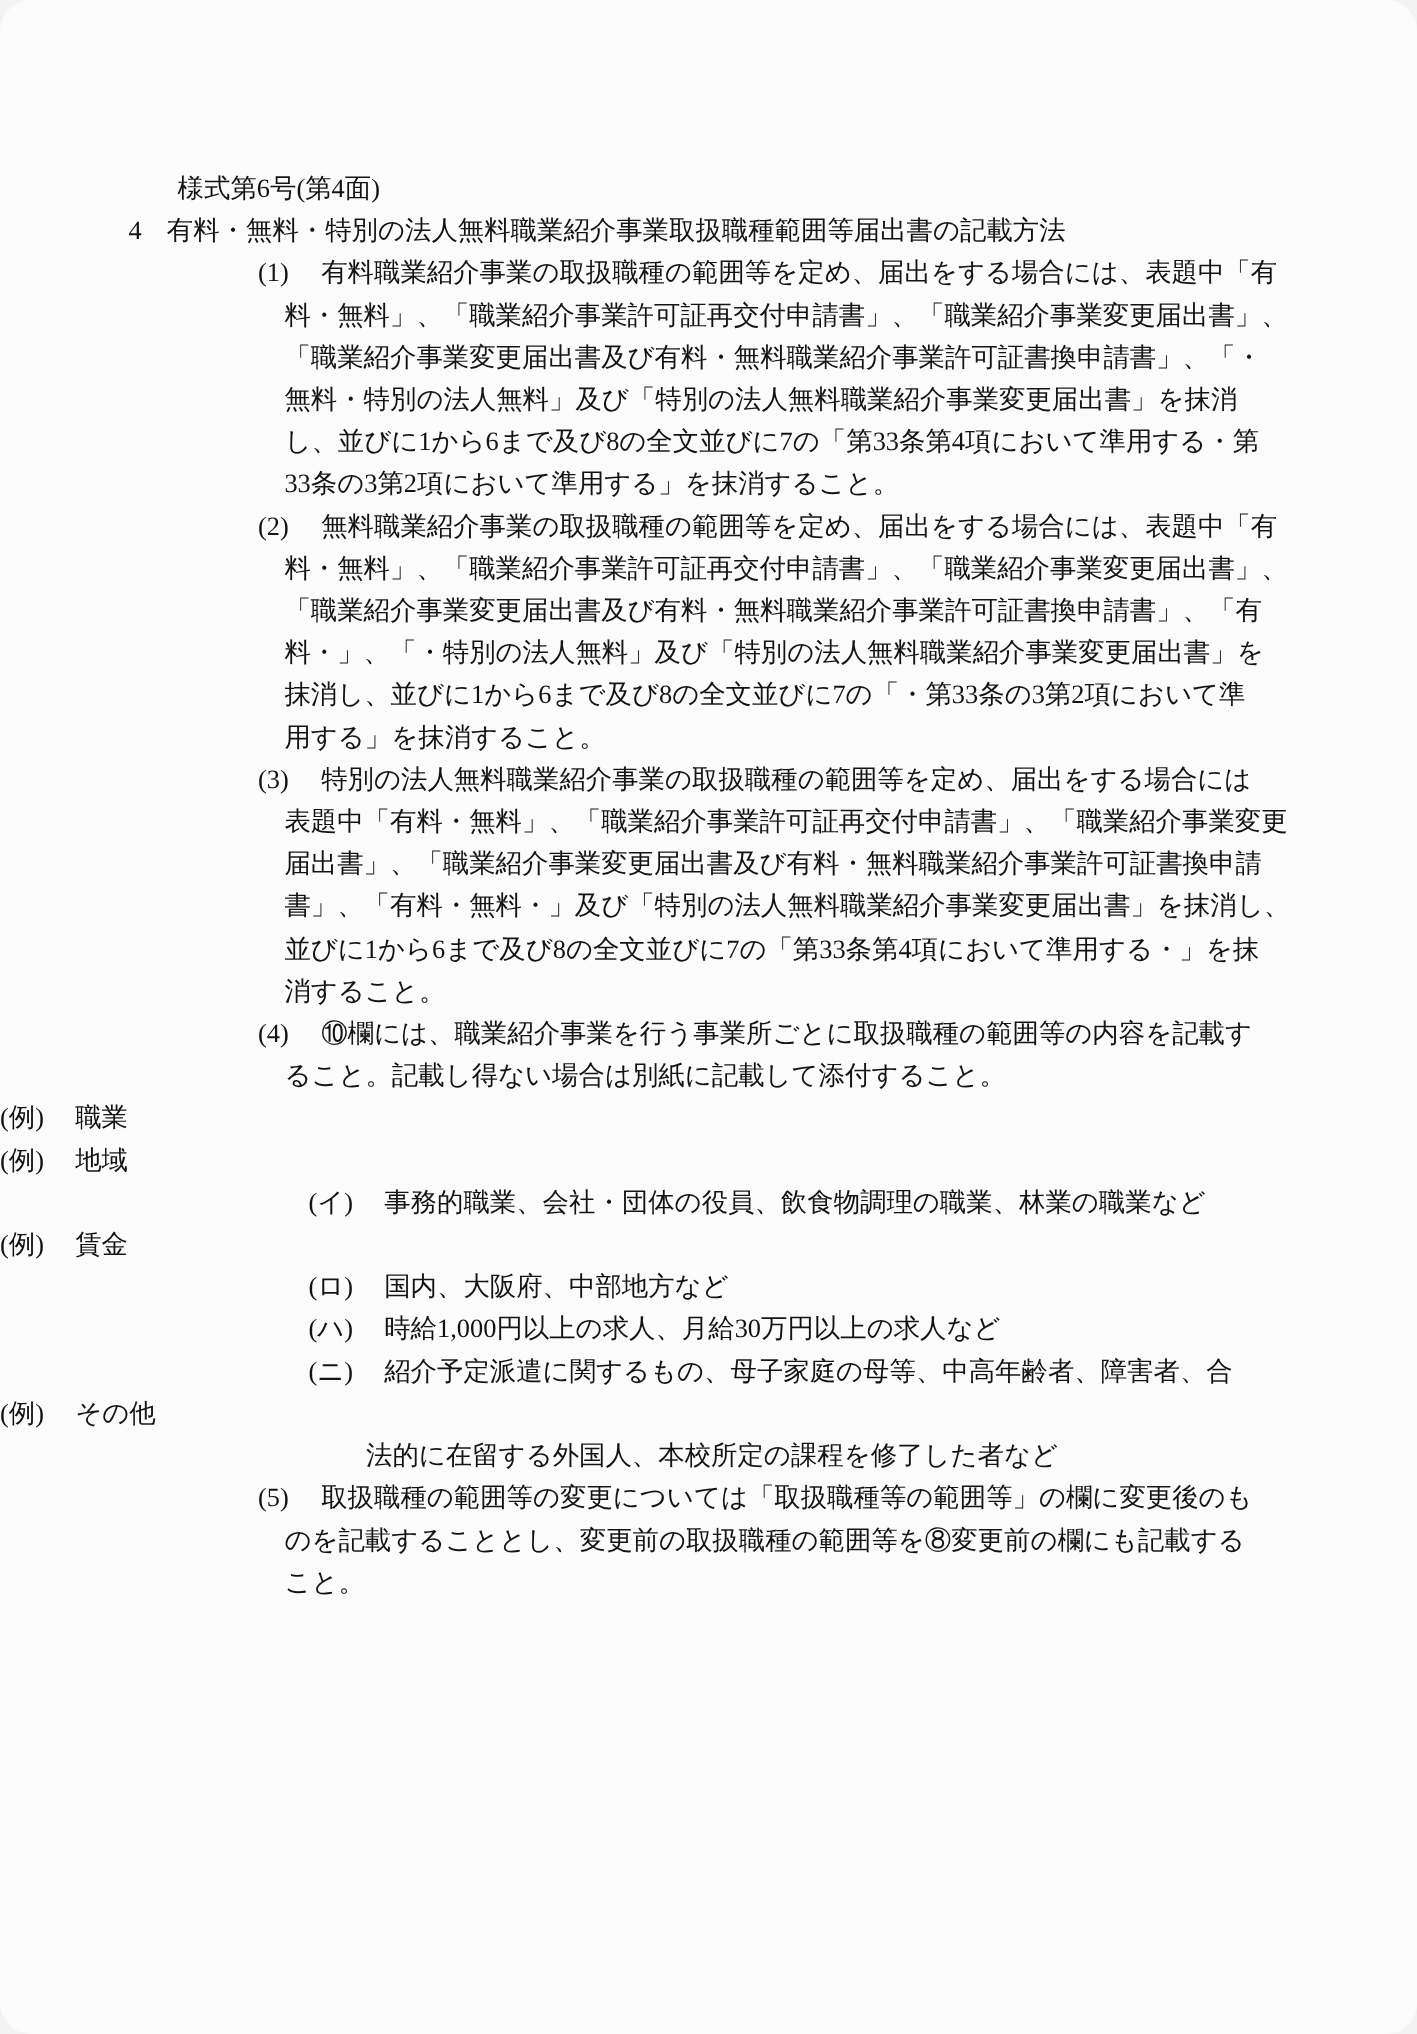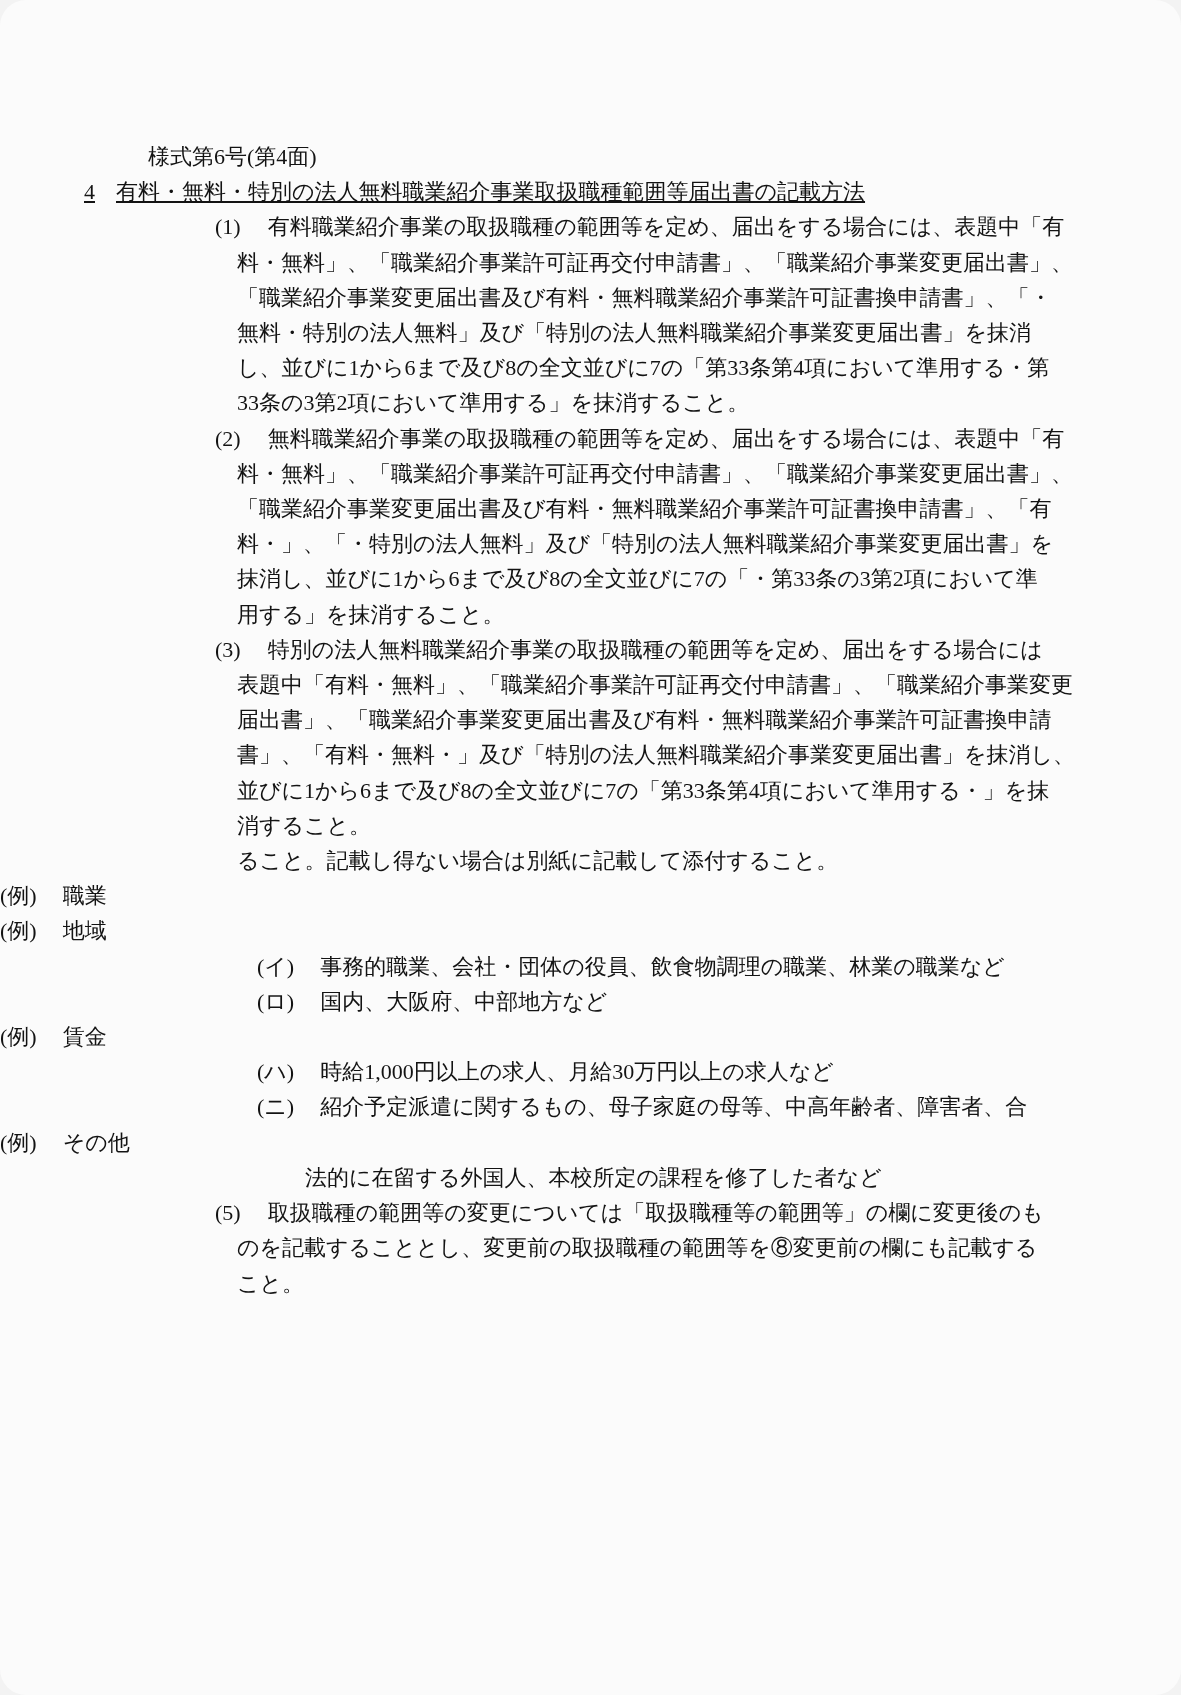--- a/index.html
+++ b/index.html
@@ -13,21 +13,21 @@
     padding-top: 139px;
     font-family: "Liberation Serif", "DejaVu Serif", serif;
     font-size: 22px;
     line-height: 35.2px;
     color: #131313;
     overflow: hidden;
     border-radius: 26px;
   }
   .line { white-space: nowrap; }
   .l-form    { padding-left: 148px; }
-  .l-head    { padding-left: 84px; text-decoration: underline; }
+  .l-head    { padding-left: 107px; }
   .l-first   { padding-left: 215px; }
   .l-cont    { padding-left: 237px; }
   .l-ex      { }
   .l-sub     { padding-left: 257px; }
   .l-subcont { padding-left: 305px; }
   .marker    { margin-right: 27px; }
   .headnum   { margin-right: 21px; }
   .exlabel   { margin-right: 26px; }
   .submarker { margin-right: 26px; }
 </style>
@@ -53,26 +53,27 @@
       <div class="line l-cont"><span>「職業紹介事業変更届出書及び有料・無料職業紹介事業許可証書換申請書」、「有</span></div>
       <div class="line l-cont"><span>料・」、「・特別の法人無料」及び「特別の法人無料職業紹介事業変更届出書」を</span></div>
       <div class="line l-cont"><span>抹消し、並びに1から6まで及び8の全文並びに7の「・第33条の3第2項において準</span></div>
       <div class="line l-cont"><span>用する」を抹消すること。</span></div>
       <div class="line l-first"><span class="marker">(3)</span><span>特別の法人無料職業紹介事業の取扱職種の範囲等を定め、届出をする場合には</span></div>
       <div class="line l-cont"><span>表題中「有料・無料」、「職業紹介事業許可証再交付申請書」、「職業紹介事業変更</span></div>
       <div class="line l-cont"><span>届出書」、「職業紹介事業変更届出書及び有料・無料職業紹介事業許可証書換申請</span></div>
       <div class="line l-cont"><span>書」、「有料・無料・」及び「特別の法人無料職業紹介事業変更届出書」を抹消し、</span></div>
       <div class="line l-cont"><span>並びに1から6まで及び8の全文並びに7の「第33条第4項において準用する・」を抹</span></div>
       <div class="line l-cont"><span>消すること。</span></div>
+      <div class="line l-first"><span class="marker">(4)</span><span>⑩欄には、職業紹介事業を行う事業所ごとに取扱職種の範囲等の内容を記載す</span></div>
       <div class="line l-cont"><span>ること。記載し得ない場合は別紙に記載して添付すること。</span></div>
       <div class="line l-ex"><span class="exlabel">(例)</span><span>職業</span></div>
       <div class="line l-ex"><span class="exlabel">(例)</span><span>地域</span></div>
       <div class="line l-sub"><span class="submarker">(イ)</span><span>事務的職業、会社・団体の役員、飲食物調理の職業、林業の職業など</span></div>
+      <div class="line l-ex"><span class="exlabel">(例)</span><span>賃金</span></div>
       <div class="line l-sub"><span class="submarker">(ロ)</span><span>国内、大阪府、中部地方など</span></div>
-      <div class="line l-ex"><span class="exlabel">(例)</span><span>賃金</span></div>
       <div class="line l-sub"><span class="submarker">(ハ)</span><span>時給1,000円以上の求人、月給30万円以上の求人など</span></div>
       <div class="line l-sub"><span class="submarker">(ニ)</span><span>紹介予定派遣に関するもの、母子家庭の母等、中高年齢者、障害者、合</span></div>
       <div class="line l-ex"><span class="exlabel">(例)</span><span>その他</span></div>
       <div class="line l-subcont"><span>法的に在留する外国人、本校所定の課程を修了した者など</span></div>
       <div class="line l-first"><span class="marker">(5)</span><span>取扱職種の範囲等の変更については「取扱職種等の範囲等」の欄に変更後のも</span></div>
       <div class="line l-cont"><span>のを記載することとし、変更前の取扱職種の範囲等を⑧変更前の欄にも記載する</span></div>
       <div class="line l-cont"><span>こと。</span></div>
     </div>
 </div>
 

